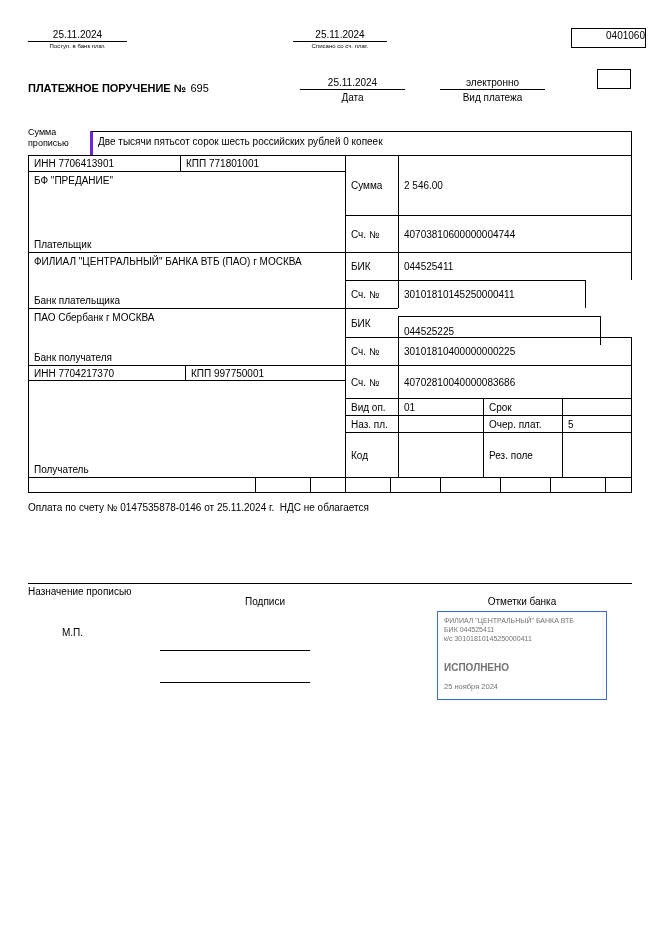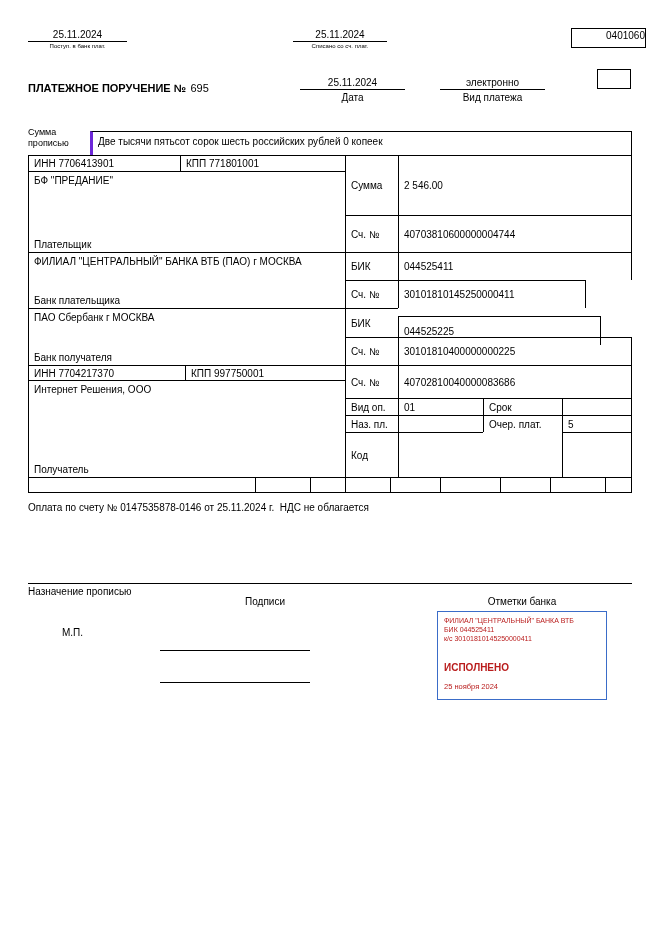--- a/index.html
+++ b/index.html
@@ -14,21 +14,21 @@
           font-size:10px; display:flex; align-items:center; padding-left:5px; overflow:hidden; }
   .cell.top { display:block; padding-top:3px; }
   .bR { border-right:1px solid #000; }
   .bB { border-bottom:1px solid #000; }
   .fieldcap { position:absolute; left:5px; bottom:2px; font-size:10px; }
   .title-bold { font-size:11px; font-weight:bold; }
   .title-num { font-size:11px; font-weight:normal; }
   .smalllabel { font-size:9px; line-height:11px; }
   .plain10 { font-size:10px; }
   .line { border-top:1px solid #000; height:0; }
-  .stamp { border:1px solid #3a6cc8; color:#b91c1c; padding:4px 6px; }
+  .stamp { border:1px solid #3a6cc8; color:#737373; padding:4px 6px; }
   .stamp .s { font-size:7px; line-height:9px; }
   .stamp .status { font-size:10px; font-weight:bold; margin-top:19px; }
   .stamp .sdate { font-size:7.5px; margin-top:9px; }
   .prewrap { white-space:pre-wrap; }
 </style>
 </head>
 <body>
 
 <div class="doc">
 
@@ -77,21 +77,20 @@
 
   <div class="cell top" style="left:28px; top:308px; width:317px; height:57px;">
     <div>ПАО Сбербанк г МОСКВА</div>
     <div class="fieldcap">Банк получателя</div>
   </div>
 
   <div class="cell" style="left:28px; top:365px; width:157px; height:15px;">ИНН 7704217370</div>
   <div class="cell" style="left:185px; top:365px; width:160px; height:15px;">КПП 997750001</div>
 
   <div class="cell top" style="left:28px; top:380px; width:317px; height:97px;">
-    <div>Интернет Решения, ООО</div>
     <div class="fieldcap">Получатель</div>
   </div>
 
   <div class="cell" style="left:345px; top:155px; width:53px; height:60px;">Сумма</div>
   <div class="cell bR" style="left:398px; top:155px; width:234px; height:60px;">2 546.00</div>
 
   <div class="cell" style="left:345px; top:215px; width:53px; height:37px;">Сч. №</div>
   <div class="cell bR" style="left:398px; top:215px; width:234px; height:37px;">40703810600000004744</div>
 
   <div class="cell" style="left:345px; top:252px; width:53px; height:28px;">БИК</div>
@@ -114,20 +113,21 @@
   <div class="cell" style="left:483px; top:398px; width:79px; height:17px;">Срок</div>
   <div class="cell bR" style="left:562px; top:398px; width:70px; height:17px;"></div>
 
   <div class="cell" style="left:345px; top:415px; width:53px; height:17px;">Наз. пл.</div>
   <div class="cell" style="left:398px; top:415px; width:85px; height:17px;"></div>
   <div class="cell" style="left:483px; top:415px; width:79px; height:17px;">Очер. плат.</div>
   <div class="cell bR" style="left:562px; top:415px; width:70px; height:17px;">5</div>
 
   <div class="cell" style="left:345px; top:432px; width:53px; height:45px;">Код</div>
   <div class="cell" style="left:398px; top:432px; width:85px; height:45px;"></div>
+  <div class="cell" style="left:483px; top:432px; width:79px; height:45px;">Рез. поле</div>
   <div class="cell bR" style="left:562px; top:432px; width:70px; height:45px;"></div>
 
   <div class="cell bB" style="left:28px;  top:477px; width:227px; height:16px;"></div>
   <div class="cell bB" style="left:255px; top:477px; width:55px;  height:16px;"></div>
   <div class="cell bB" style="left:310px; top:477px; width:35px;  height:16px;"></div>
   <div class="cell bB" style="left:345px; top:477px; width:45px;  height:16px;"></div>
   <div class="cell bB" style="left:390px; top:477px; width:50px;  height:16px;"></div>
   <div class="cell bB" style="left:440px; top:477px; width:60px;  height:16px;"></div>
   <div class="cell bB" style="left:500px; top:477px; width:50px;  height:16px;"></div>
   <div class="cell bB" style="left:550px; top:477px; width:55px;  height:16px;"></div>

